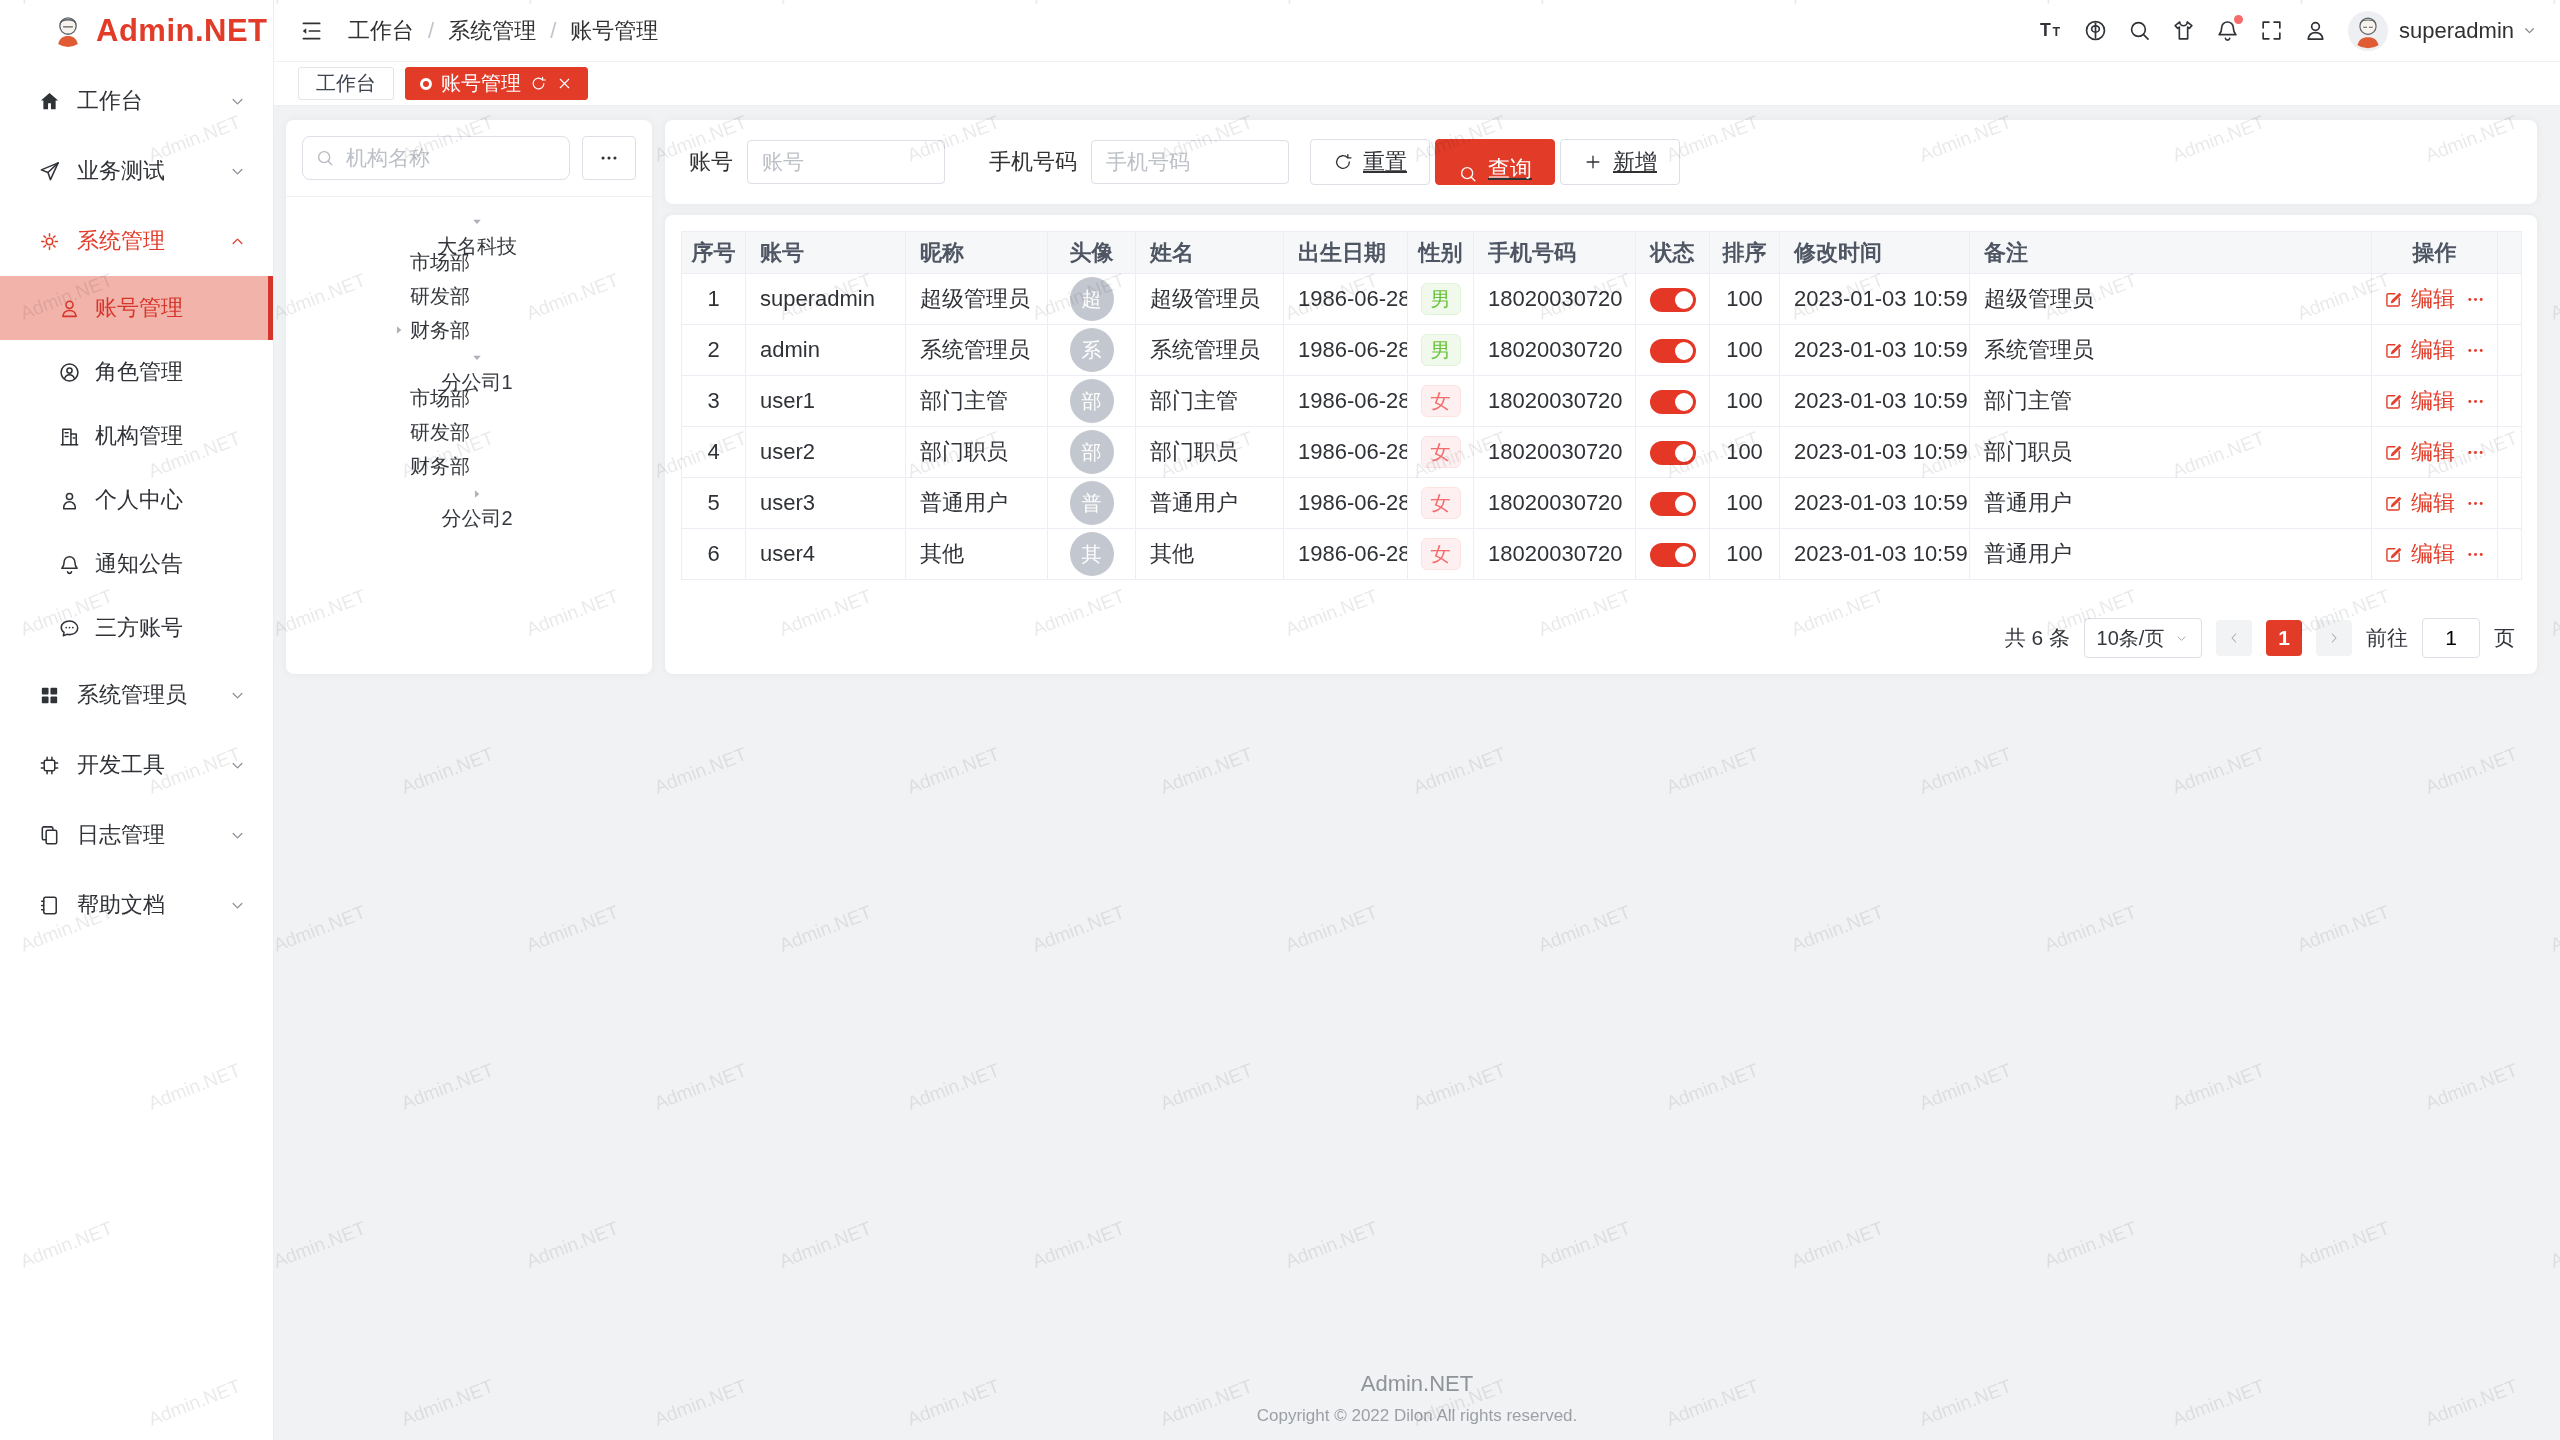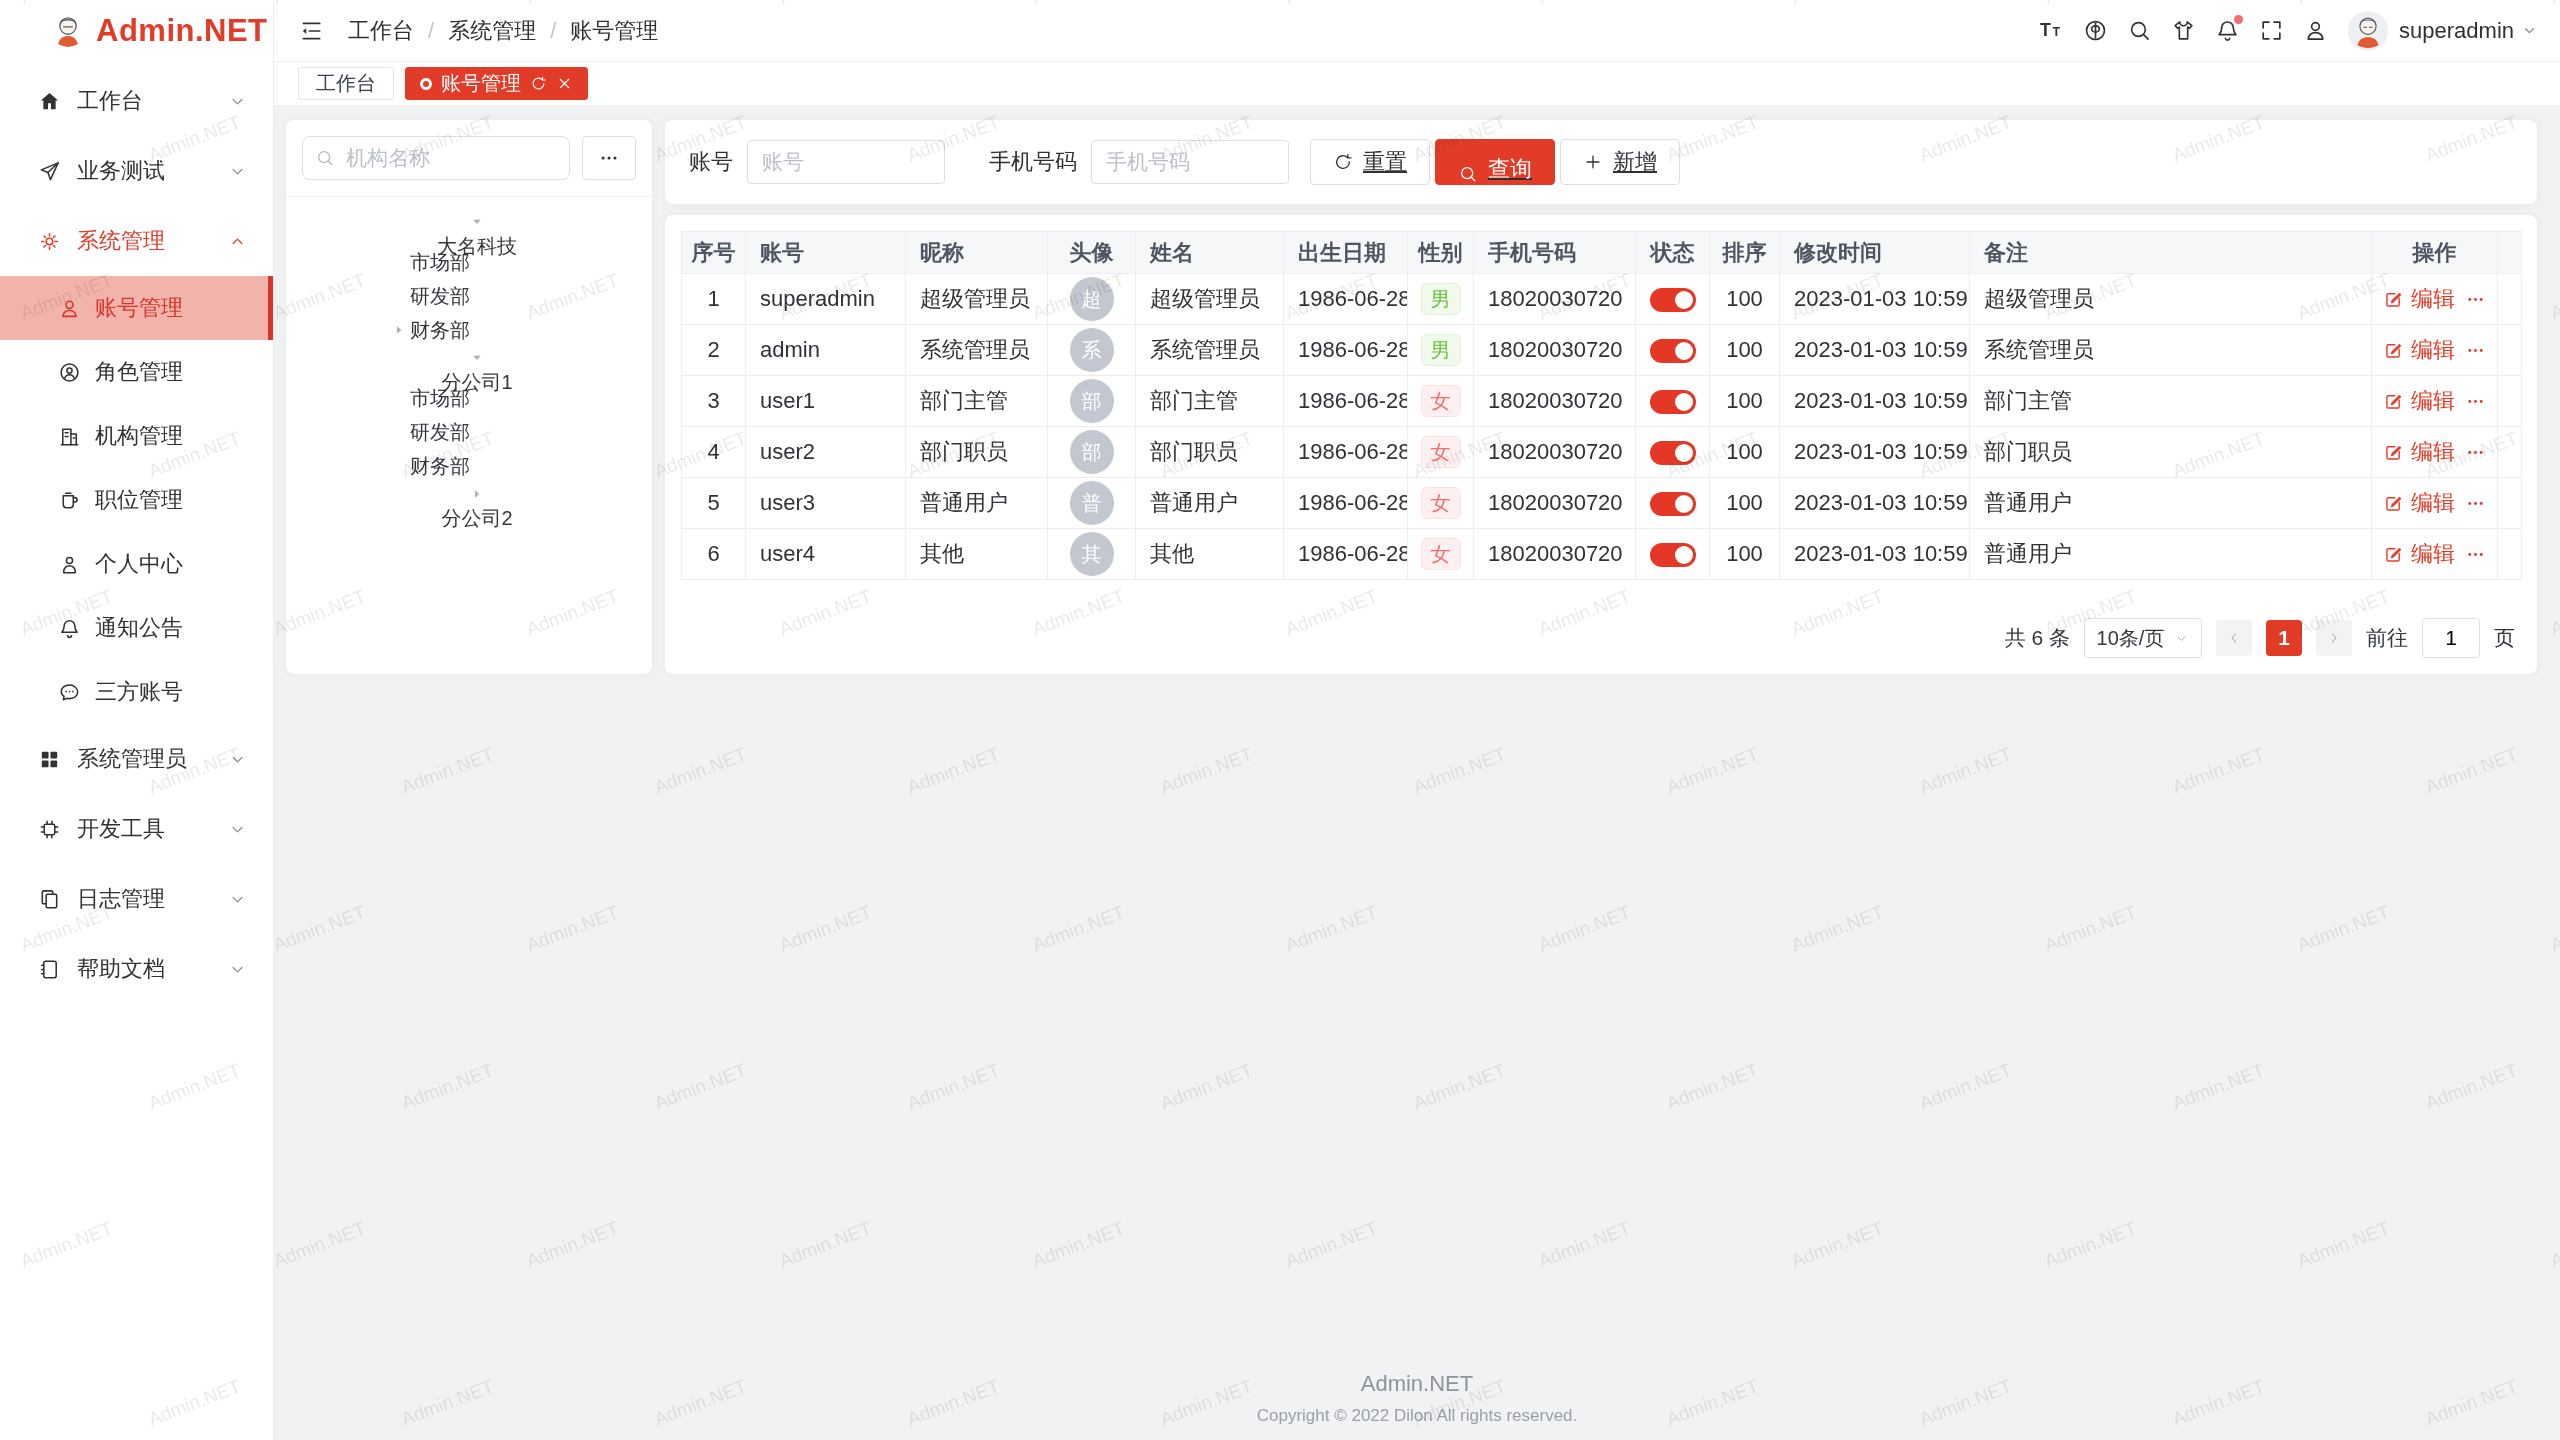--- a/index.html
+++ b/index.html
@@ -172,28 +172,20 @@
           <span class="lbl">角色管理</span>
         </div>
         <div class="nav-item sub">
           <svg class="ic mi" viewBox="0 0 24 24">
             <path d="M5 20.5V4.5h8.5v16"></path>
             <path d="M13.5 9.5H19v11"></path>
             <path d="M3.5 20.5h17"></path>
             <path d="M7.5 8h3M7.5 12h3M16 13.5h1.5"></path>
           </svg>
           <span class="lbl">机构管理</span>
-        </div>
-        <div class="nav-item sub">
-          <svg class="ic mi" viewBox="0 0 24 24">
-            <path d="M5.5 7h10.5v9.2a3.3 3.3 0 0 1-3.3 3.3H8.8a3.3 3.3 0 0 1-3.3-3.3z"></path>
-            <path d="M16 9h1.6a2.3 2.3 0 1 1 0 4.6H16"></path>
-            <path d="M8 4.5h5.5"></path>
-          </svg>
-          <span class="lbl">职位管理</span>
         </div>
         <div class="nav-item sub">
           <svg class="ic mi" viewBox="0 0 24 24">
             <circle cx="12" cy="7.8" r="3.2"></circle>
             <path d="M6 20.5v-1.3a6 6 0 0 1 12 0v1.3z"></path>
           </svg>
           <span class="lbl">个人中心</span>
         </div>
         <div class="nav-item sub">
           <svg class="ic mi" viewBox="0 0 24 24">

